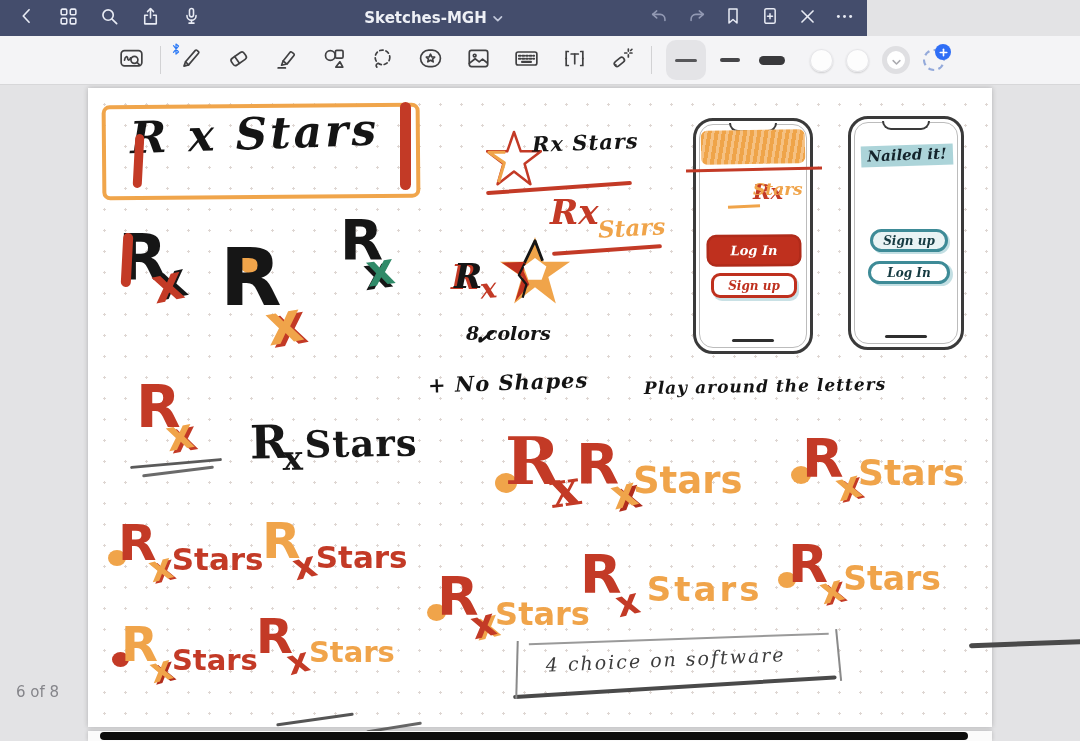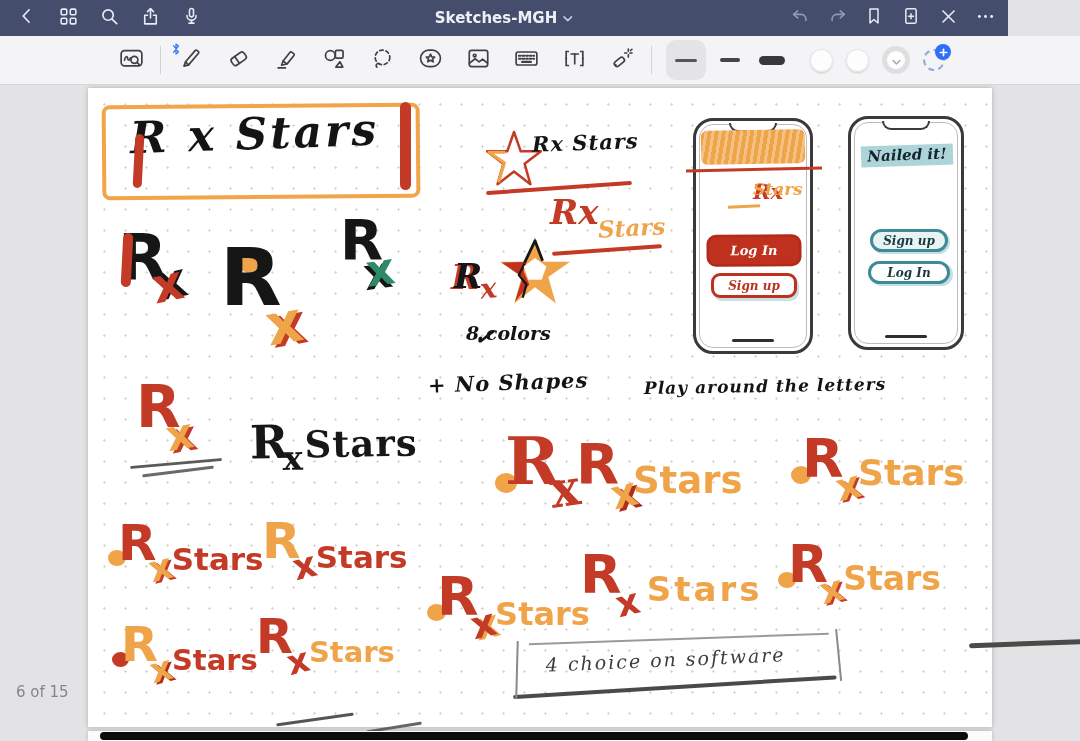--- a/index.html
+++ b/index.html
@@ -1,20 +1,20 @@
 <!DOCTYPE html>
 <html><head>
 <meta charset="utf-8">
 <style>
   *{margin:0;padding:0;box-sizing:border-box}
   html,body{width:1080px;height:741px;overflow:hidden}
   body{position:relative;background:#e3e3e5;font-family:"DejaVu Sans","Liberation Sans",sans-serif;-webkit-font-smoothing:antialiased}
 
   
-  .navbar{position:absolute;top:0;left:0;width:1008px;height:36px;background:#444d6c;z-index:30}
+  .navbar{position:absolute;top:0;left:0;width:867px;height:36px;background:#444d6c;z-index:30}
   .nav-left{position:absolute;left:10px;top:0;height:36px;display:flex;align-items:center;gap:7px}
   .nav-right{position:absolute;right:6px;top:0;height:36px;display:flex;align-items:center;gap:3px}
   .nbtn{width:34px;height:30px;display:flex;align-items:center;justify-content:center;border-radius:6px;cursor:pointer}
   .nav-title{position:absolute;left:50%;top:0;height:36px;transform:translateX(-50%);display:flex;align-items:center;gap:6px;color:#eef0f6;font-weight:bold;font-size:15px;cursor:pointer;white-space:nowrap}
   .nav-title svg{margin-top:2px}
 
   
   .toolbar{position:absolute;top:36px;left:0;width:1080px;height:49px;background:#f4f4f6;border-bottom:1px solid #d7d7d9;display:flex;align-items:center;padding-left:116px;z-index:25}
   .tbtn{width:30px;height:38px;display:flex;align-items:center;justify-content:center;margin-right:18px;position:relative;cursor:pointer;flex:none}
   .tdiv{width:1px;height:28px;background:#d2d2d4;margin:0 14px 0 -4px;flex:none}
@@ -396,21 +396,21 @@
           <svg width="9" height="9" viewBox="0 0 10 10" fill="none" stroke="#fff" stroke-width="1.8" stroke-linecap="round">
             <line x1="5" y1="1.4" x2="5" y2="8.6"></line>
             <line x1="1.4" y1="5" x2="8.6" y2="5"></line>
           </svg>
         </div>
     </div>
   </div>
 </div>
 
 <div class="canvas">
-  <div class="pageind">6 of 15</div>
+  <div class="pageind">6 of 8</div>
 
   <div class="page">
 
     <div id="titleBox"></div>
     <div id="titleText" class="hw">R x Stars</div>
     <div id="titleRedL"></div>
     <div id="titleRedR"></div>
 
     <div id="M1" class="mono">
       <span class="mr">R</span>

